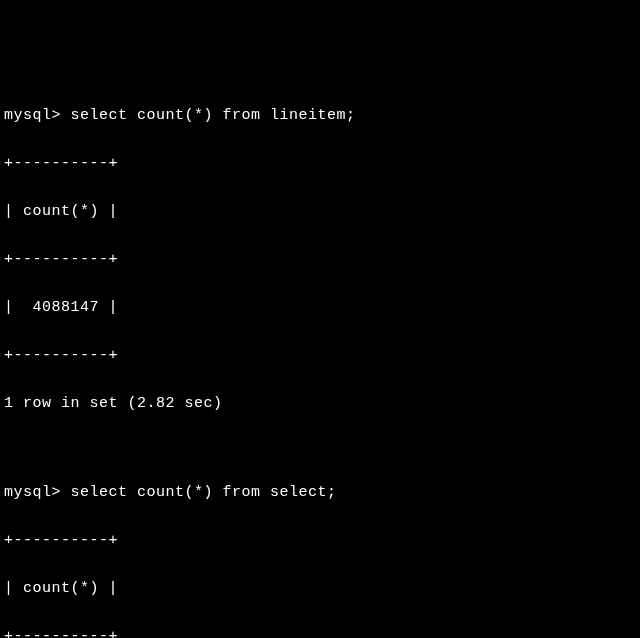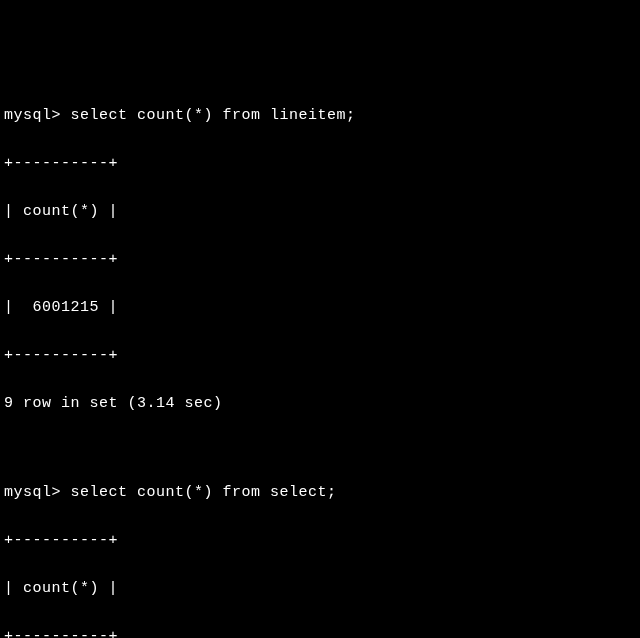--- a/index.html
+++ b/index.html
@@ -29,23 +29,23 @@
   </style>
 </head>
 <body>
 
 
 
 <span class="terminal-line"><span>mysql&gt;</span> <span>select count(*) from lineitem;</span></span>
 <span class="terminal-line">+----------+</span>
 <span class="terminal-line">| count(*) |</span>
 <span class="terminal-line">+----------+</span>
-<span class="terminal-line">|  6001215 |</span>
+<span class="terminal-line">|  4088147 |</span>
 <span class="terminal-line">+----------+</span>
-<span class="terminal-line">9 row in set (3.14 sec)</span>
+<span class="terminal-line">1 row in set (2.82 sec)</span>
 <div class="block-spacer"></div>
 <span class="terminal-line"><span>mysql&gt;</span> <span>select count(*) from select;</span></span>
 <span class="terminal-line">+----------+</span>
 <span class="terminal-line">| count(*) |</span>
 <span class="terminal-line">+----------+</span>
 
 
 
 
 

